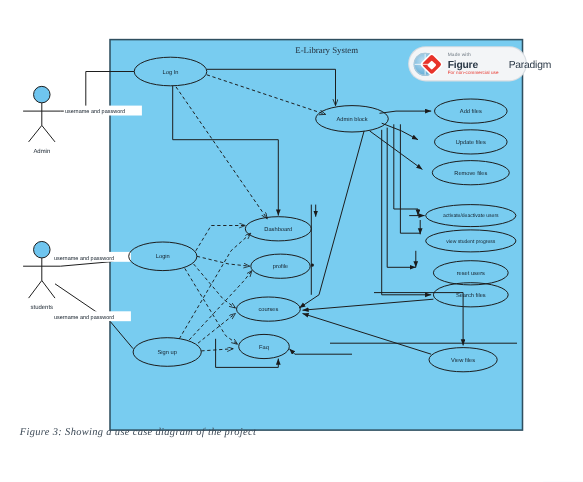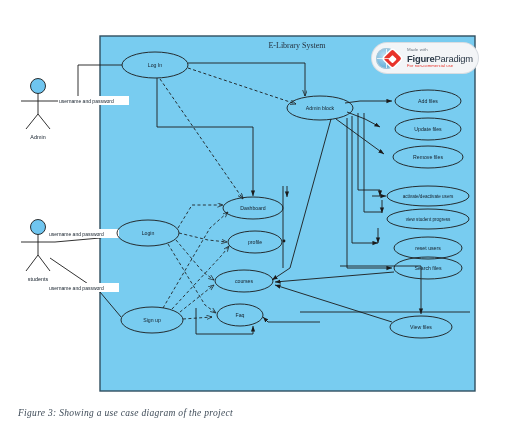--- a/index.html
+++ b/index.html
@@ -51,21 +51,21 @@
   }
   .sys-title {
     font-family: "Liberation Serif", serif;
     font-size: 8px;
     fill: #24303d;
     text-anchor: middle;
   }
   .caption {
     position: absolute;
     left: 18px;
-    top: 408px;
+    top: 388px;
     font-family: "Liberation Serif", serif;
     font-style: italic;
     font-size: 9.5px;
     color: #3d4a57;
     letter-spacing: 0.3px;
     white-space: nowrap;
   }
   .wm {
     position: absolute;
     left: 372px;
@@ -141,21 +141,21 @@
     letter-spacing: .1px;
   }
   .wm-t2 {
     font-family: "Liberation Sans", sans-serif;
     font-size: 9.4px;
     font-weight: bold;
     color: #2b3947;
     letter-spacing: -.2px;
     margin: 1.5px 0 1px 0;
   }
-  .wm-t2 .vp-light { font-weight: normal; }
+  .wm-t2 .vp-light { font-weight: normal; margin-left: 28px; }
   .wm-t3 {
     font-family: "Liberation Sans", sans-serif;
     font-size: 4.2px;
     color: #e8332a;
     letter-spacing: .05px;
   }
 </style>
 </head>
 <body>
 

